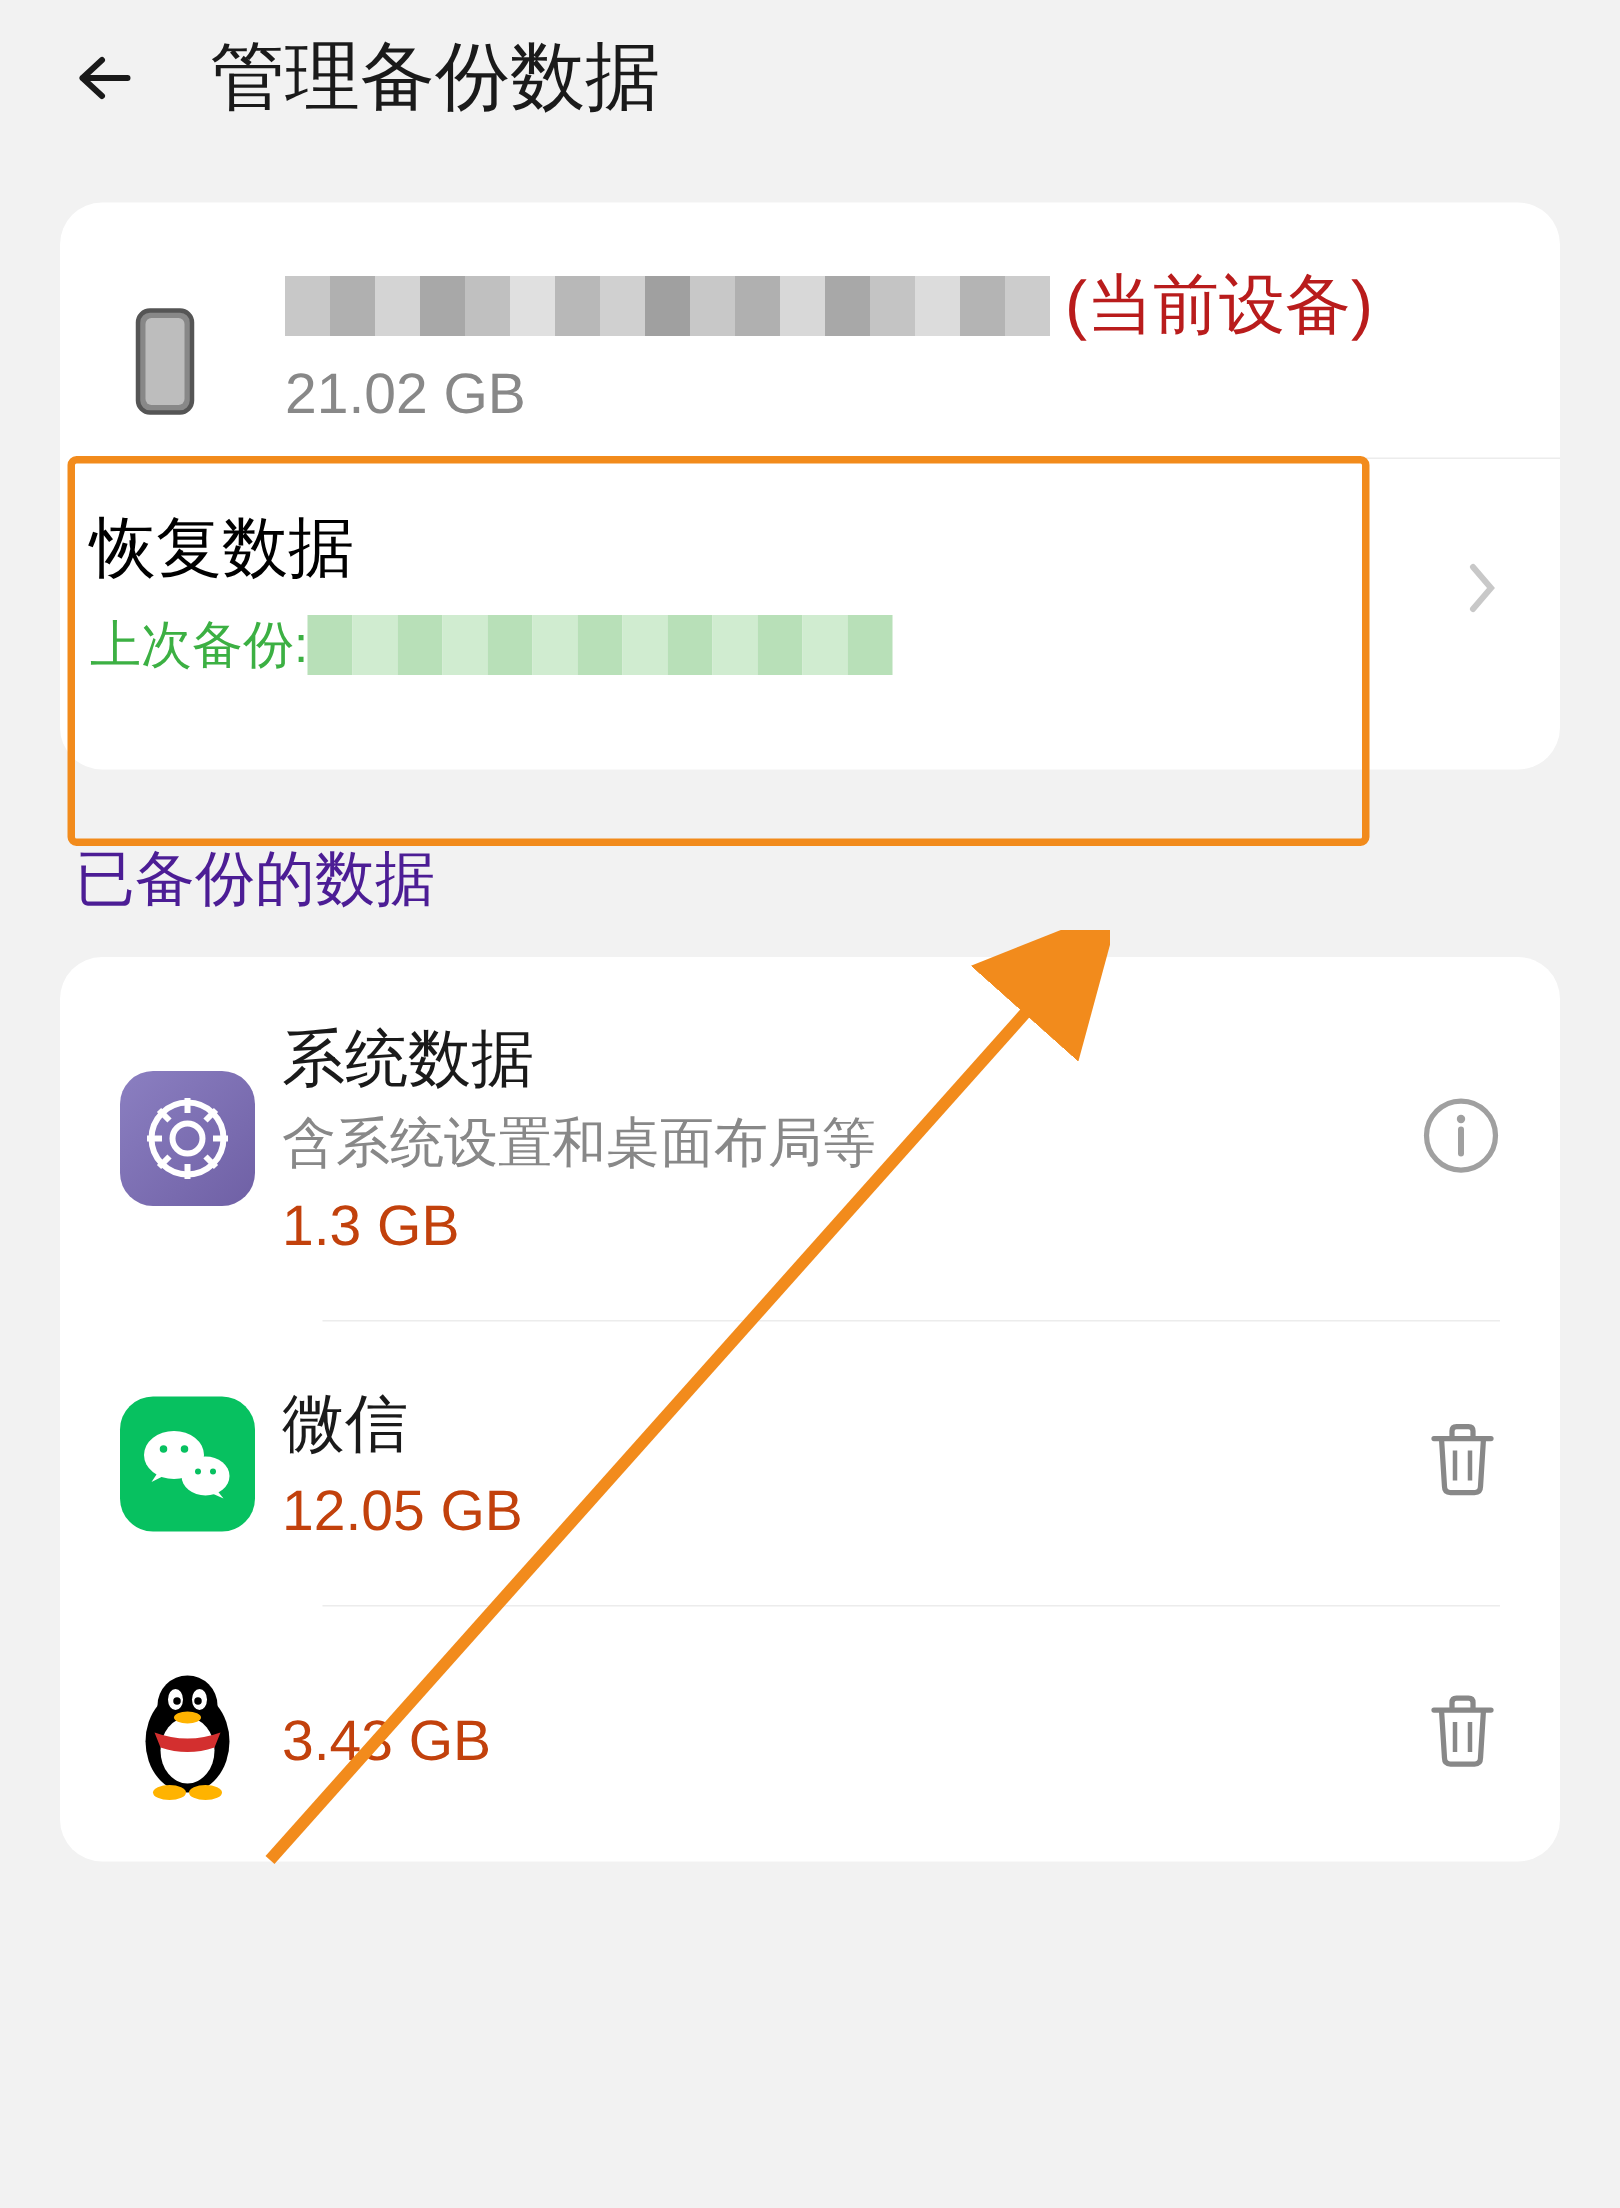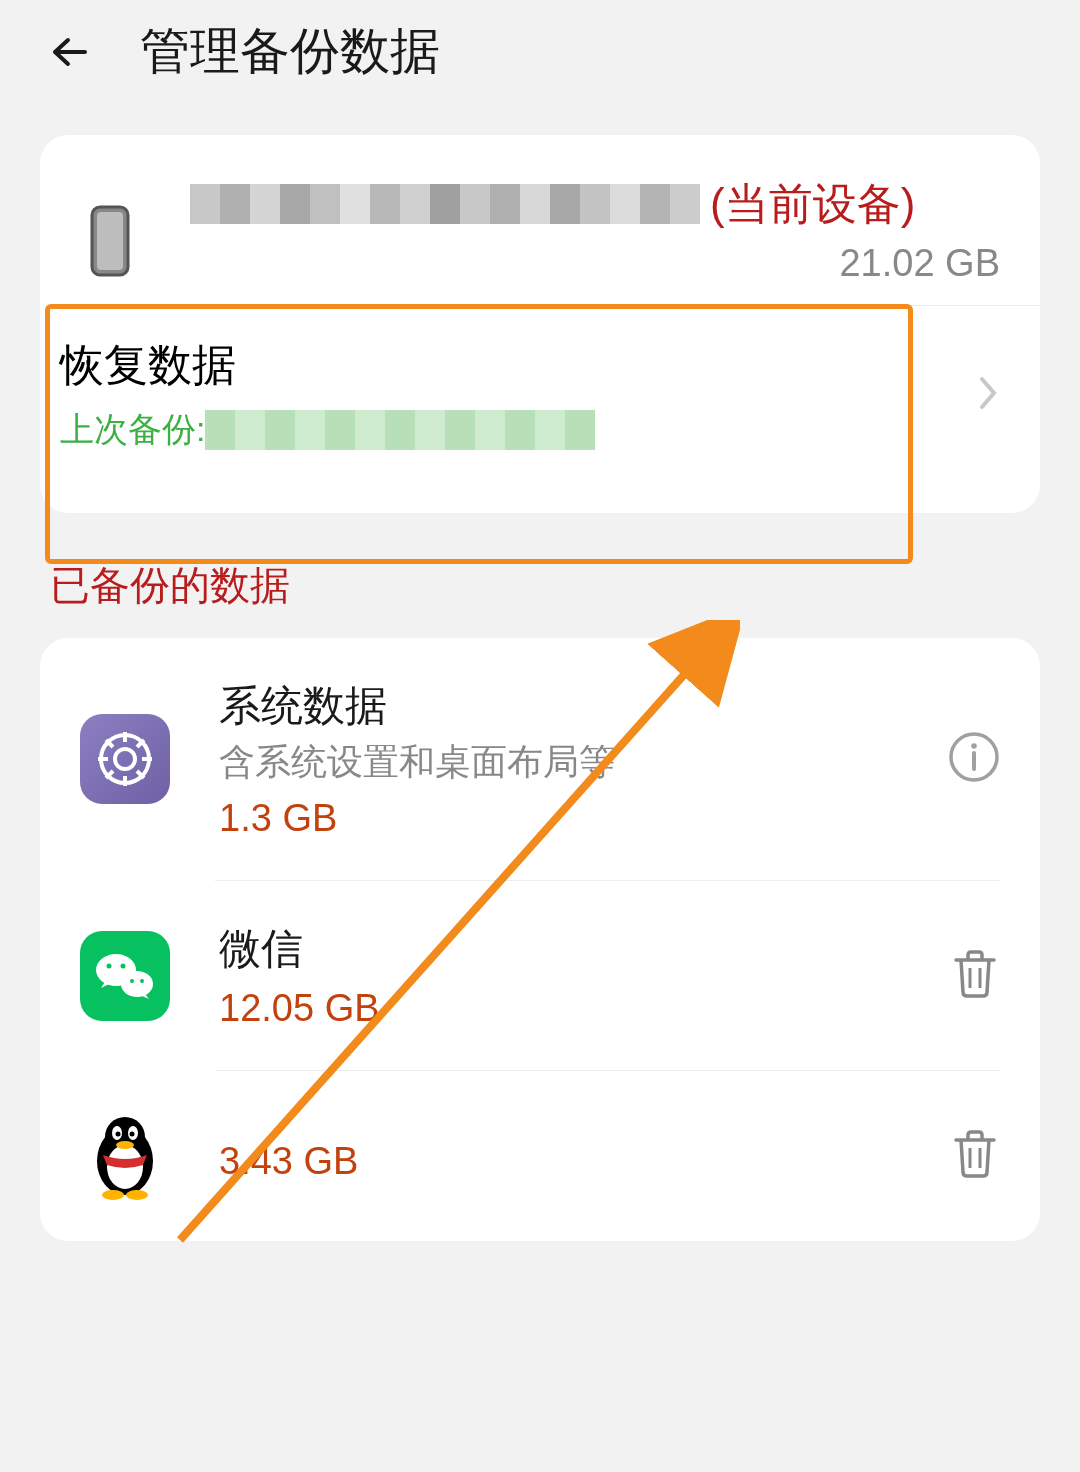--- a/index.html
+++ b/index.html
@@ -69,21 +69,20 @@
     .mosaic-cell {
       width: 30px;
       height: 40px;
     }
     .mosaic-strip.green .mosaic-cell:nth-child(odd) { background: #b8e0b8; }
     .mosaic-strip.green .mosaic-cell:nth-child(even) { background: #d0ecd0; }
     .device-size {
       font-size: 38px;
       color: #888;
       margin-top: 10px;
-      text-align: right;
     }
     .divider {
       height: 1px;
       background: #ececec;
       margin-left: 150px;
     }
     .restore-row {
       padding: 30px 40px 60px 20px;
       display: flex;
       align-items: center;
@@ -100,29 +99,29 @@
       color: #3cb043;
       margin-top: 12px;
       display: flex;
       align-items: center;
     }
     .chevron {
       color: #c8c8c8;
     }
     .section-title {
       font-size: 40px;
-      color: #b91c1c;
+      color: #4c1d95;
       padding: 45px 50px 25px 50px;
       font-weight: 400;
     }
     .app-row {
       display: flex;
       align-items: center;
       padding: 40px 40px;
-      gap: 49px;
+      gap: 18px;
     }
     .app-icon {
       width: 90px;
       height: 90px;
       border-radius: 22px;
       display: flex;
       align-items: center;
       justify-content: center;
       flex-shrink: 0;
     }

